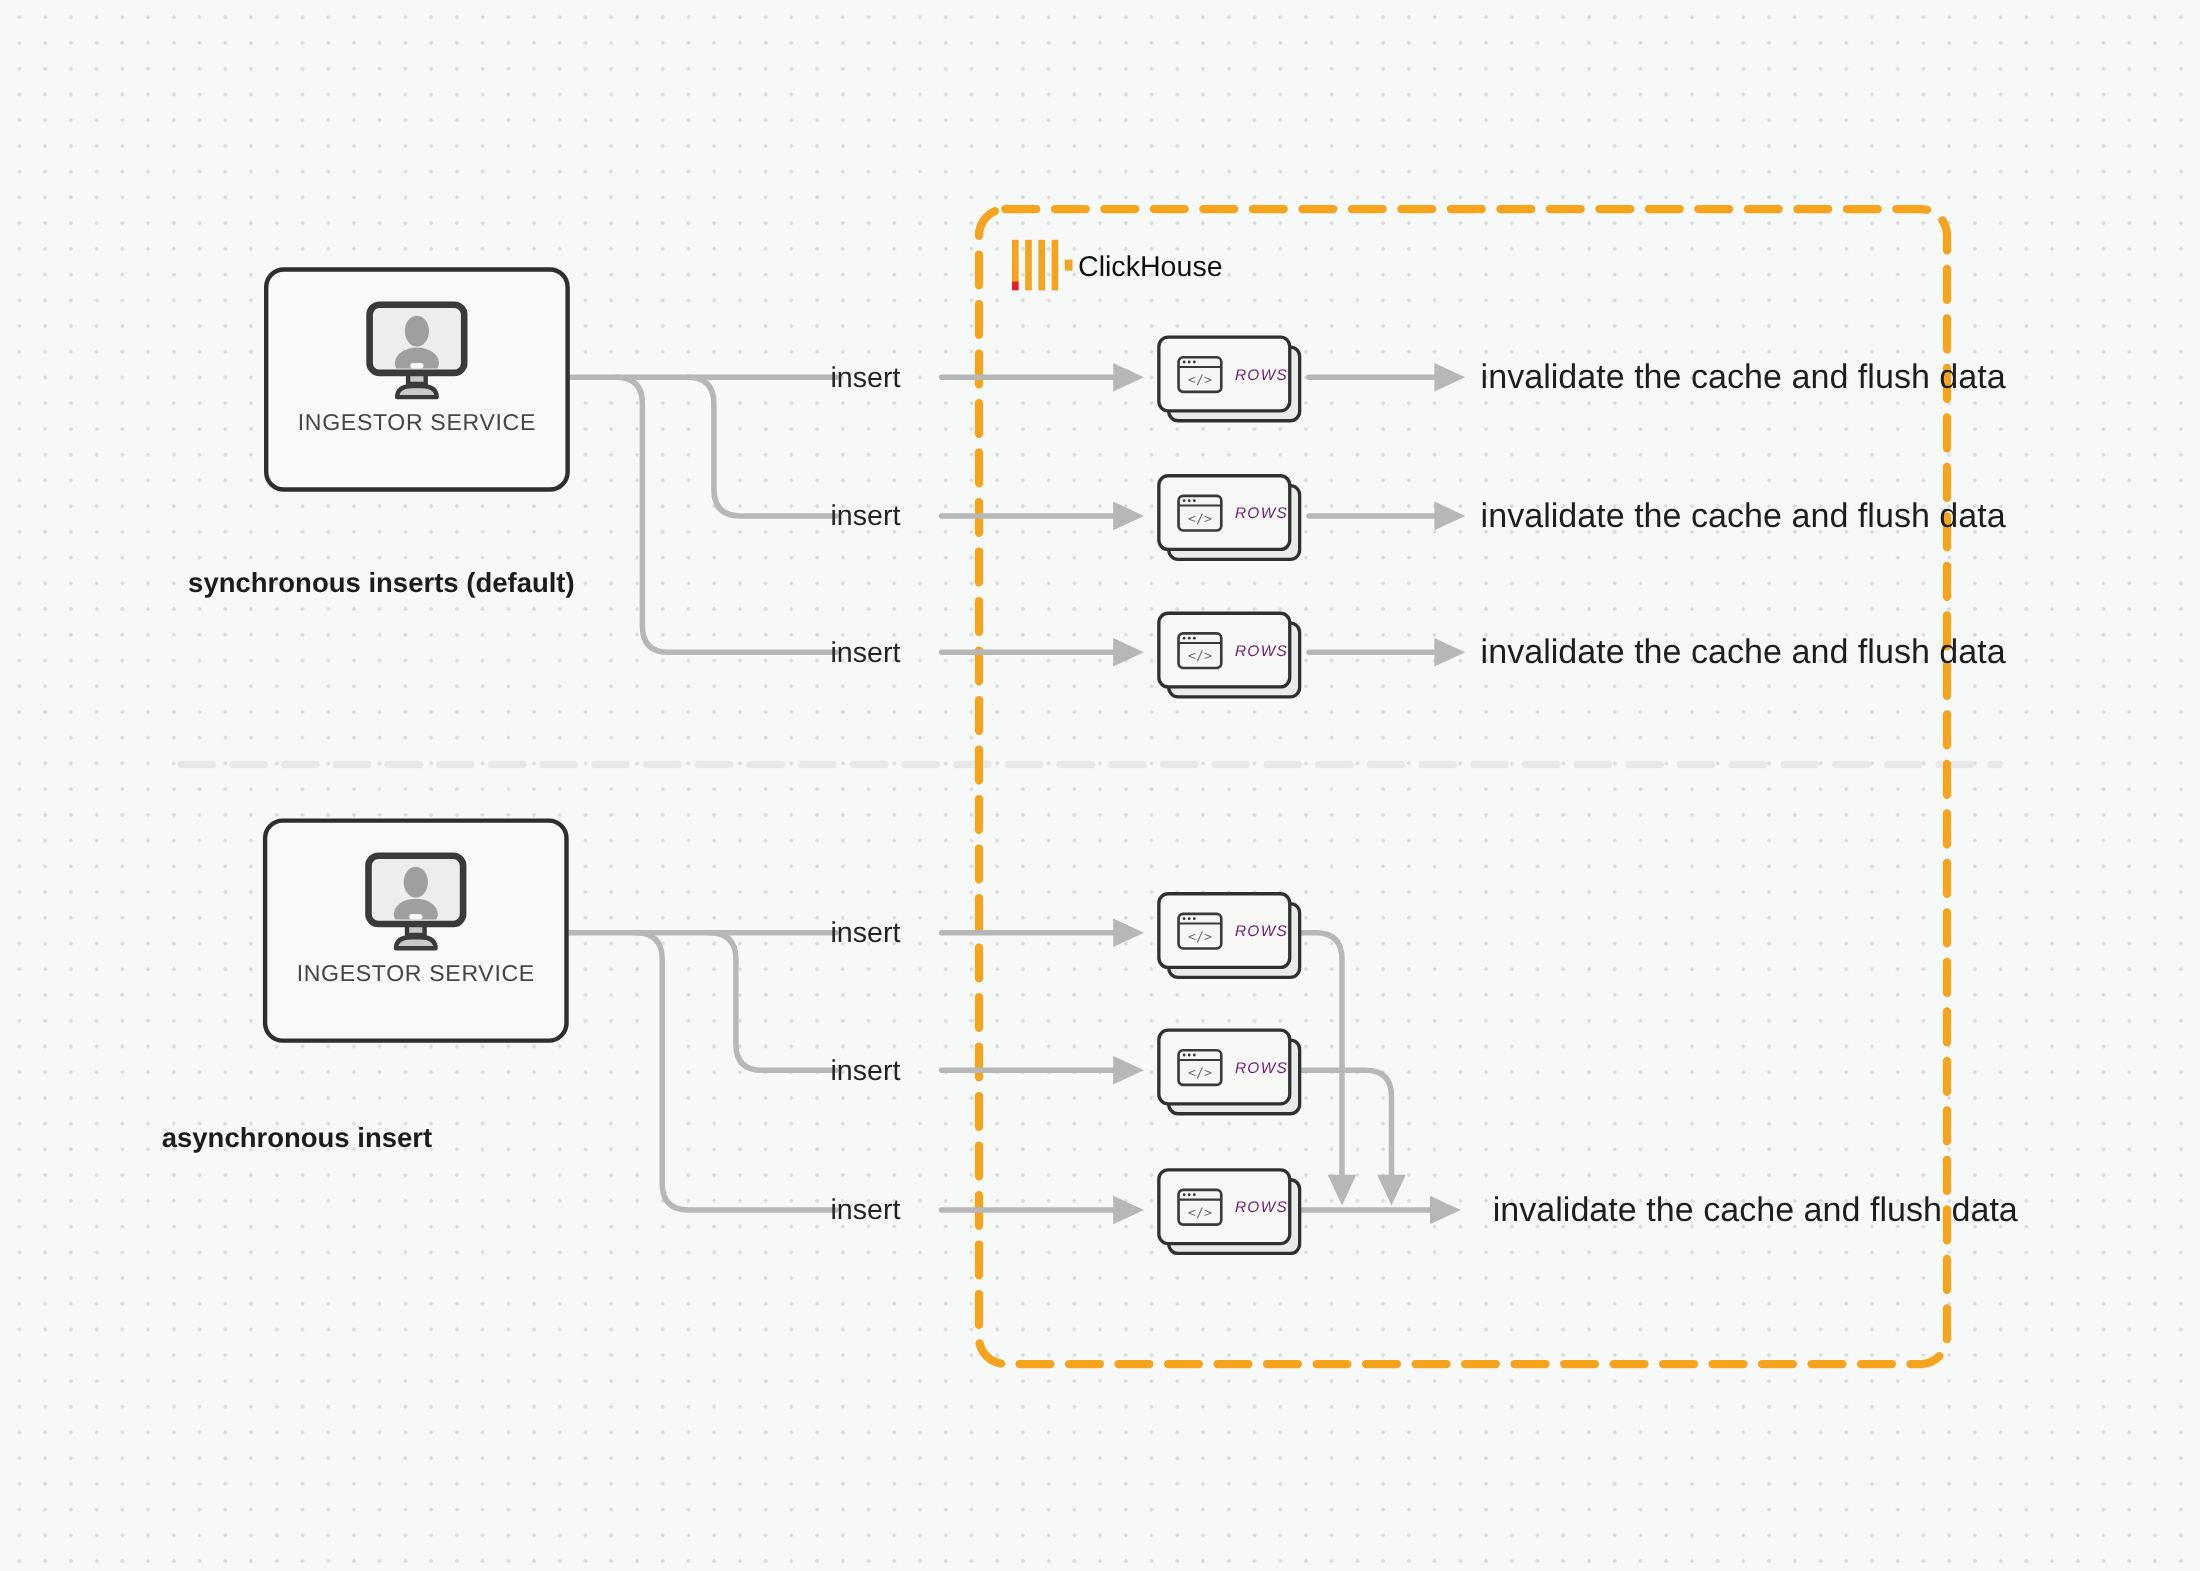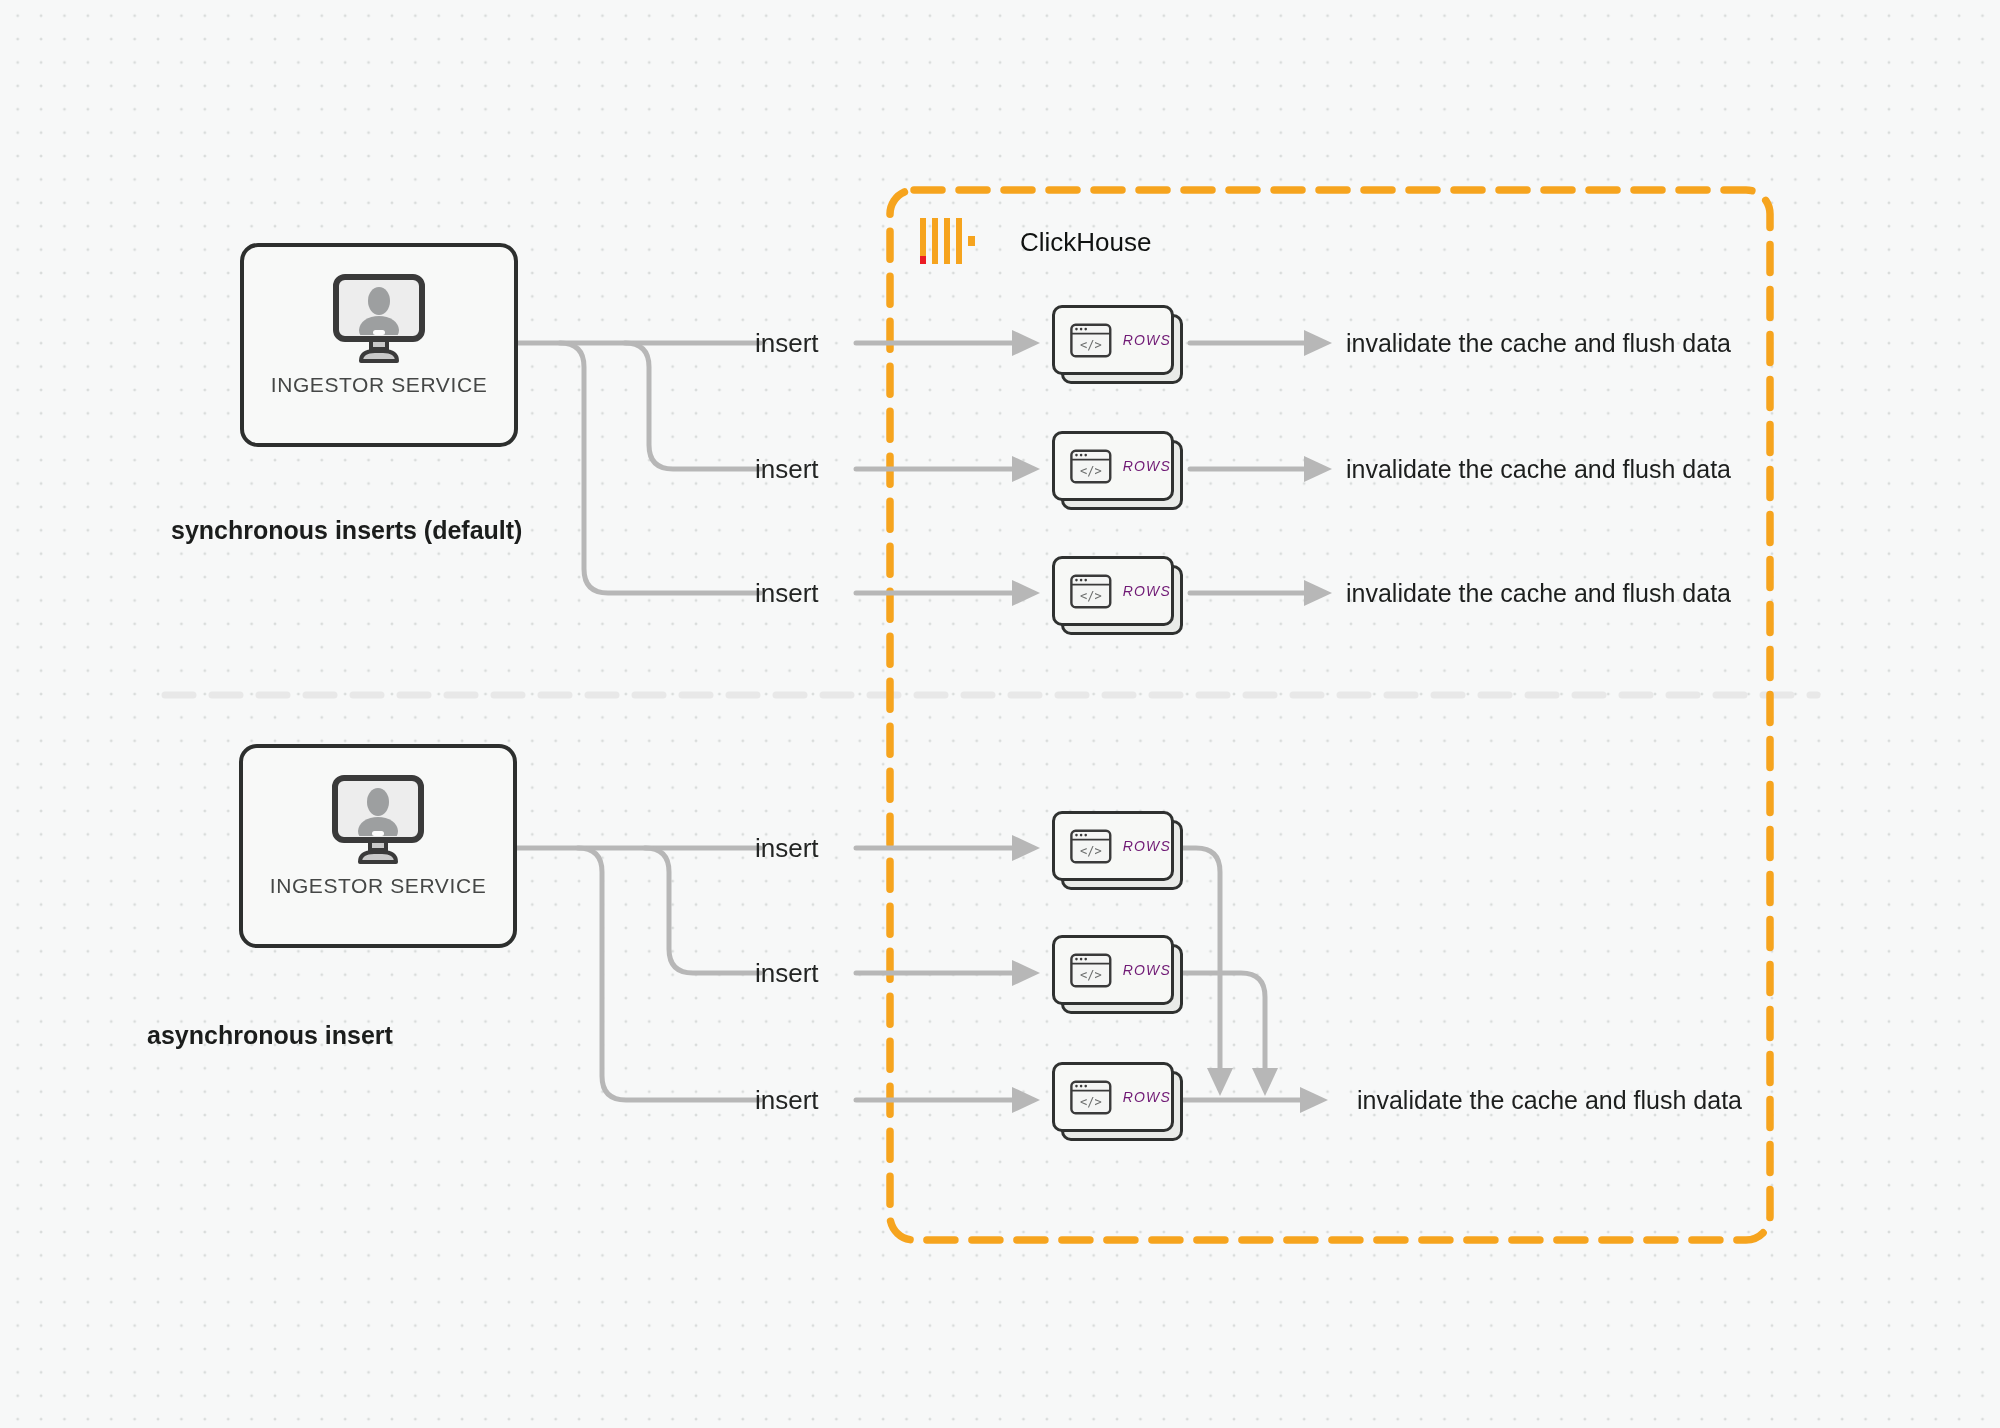--- a/index.html
+++ b/index.html
@@ -56,21 +56,21 @@
   }
 
   
   .lbl-insert{
     position:absolute;width:110px;text-align:left;
     transform:translate(-50%,-50%);
     font-size:26px;color:#232524;white-space:nowrap;
   }
   .lbl-inv{
     position:absolute;transform:translateY(-50%);
-    font-size:25px;color:#1d1f1e;white-space:nowrap;
+    font-size:31px;color:#1d1f1e;white-space:nowrap;
   }
 </style>
 </head>
 <body>
 
 <div class="canvas">
 
   <svg class="wires" viewBox="0 0 2000 1428">
 
     <path d="M 165 695 H 1817" stroke="#e8e8e8" stroke-width="7" stroke-linecap="round" stroke-dasharray="28 19" fill="none"></path>
@@ -154,21 +154,21 @@
   <div class="caption" style="left:147px;top:1021px;">asynchronous insert</div>
 
   <svg class="ch-logo" style="left:918px;top:215px;" width="58" height="52" viewBox="0 0 58 52">
     <rect x="2" y="3" width="6" height="39" fill="#F6A41E"></rect>
     <rect x="2" y="41" width="6" height="8" fill="#EC1C24"></rect>
     <rect x="14" y="3" width="6" height="46" fill="#F6A41E"></rect>
     <rect x="26" y="3" width="6" height="46" fill="#F6A41E"></rect>
     <rect x="38" y="3" width="6" height="46" fill="#F6A41E"></rect>
     <rect x="50" y="21" width="7" height="10" fill="#F6A41E"></rect>
   </svg>
-  <div class="ch-title" style="left:1020px;top:227px;">ClickHouse</div>
+  <div class="ch-title" style="left:980px;top:227px;">ClickHouse</div>
 
   <div class="rows-stack" style="left:1052px;top:305px;">
     <div class="rows-card back"></div>
     <div class="rows-card front">
       <svg width="45" height="37" viewBox="0 0 45 37">
         <rect x="1.5" y="1.5" width="42" height="34" rx="4.5" fill="#f4f5f4" stroke="#3a3a3a" stroke-width="2.6"></rect>
         <line x1="1.5" y1="11" x2="43.5" y2="11" stroke="#3a3a3a" stroke-width="2"></line>
         <circle cx="7" cy="6.2" r="1.4" fill="#3a3a3a"></circle>
           <circle cx="12" cy="6.2" r="1.4" fill="#3a3a3a"></circle>
           <circle cx="17" cy="6.2" r="1.4" fill="#3a3a3a"></circle>

